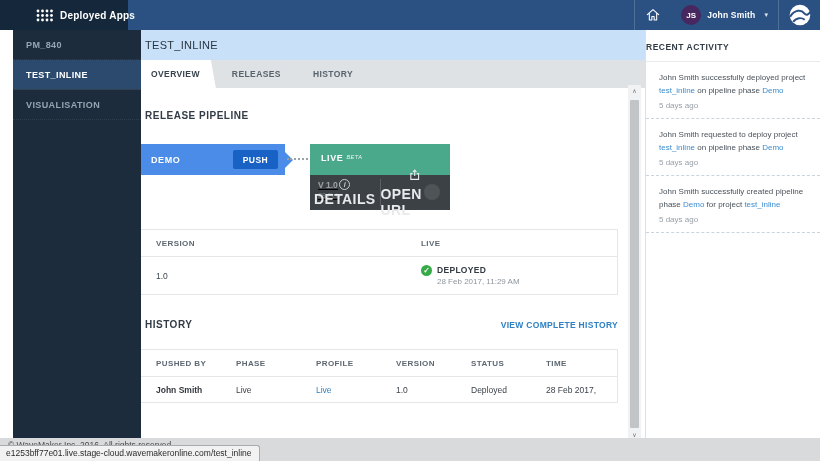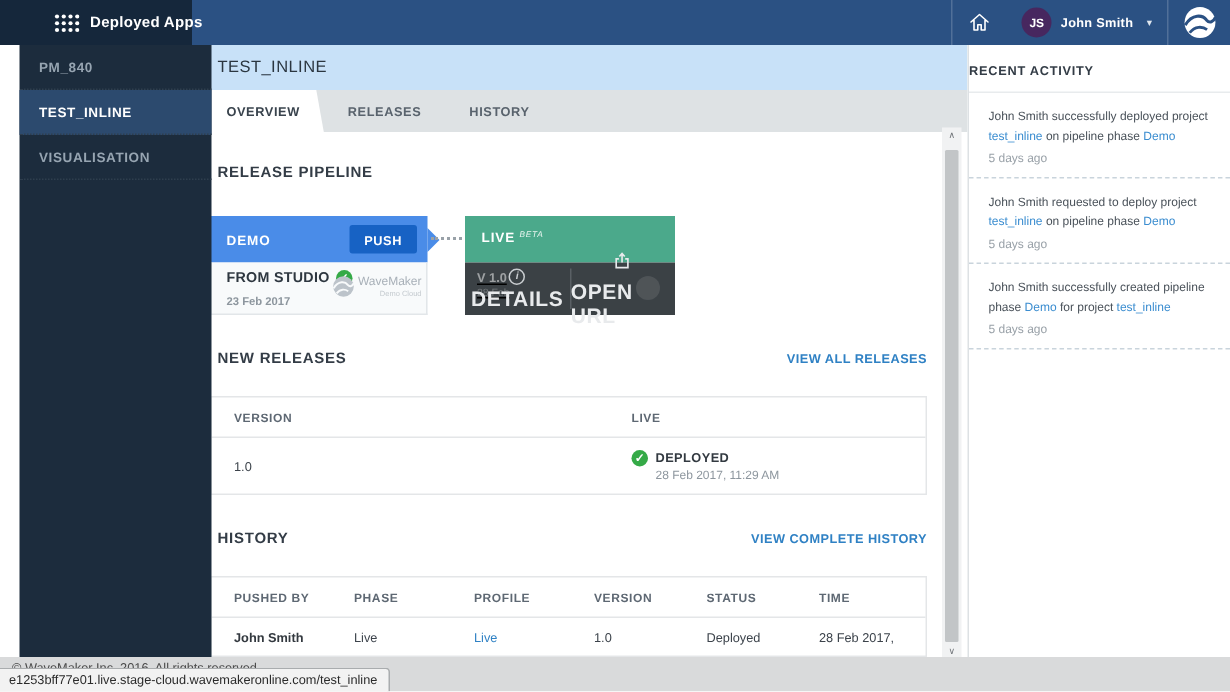--- a/index.html
+++ b/index.html
@@ -182,38 +182,20 @@
 
       <div class="sec-head first">
         <span class="sec-title">RELEASE PIPELINE</span>
       </div>
       <div class="cards">
         <div class="card-demo">
           <div class="demo-head">
             <span class="phase-label">DEMO</span>
             <button class="push-btn">PUSH</button>
             <i class="head-arrow"></i>
-          </div>
-          <div class="demo-body">
-            <div class="from-row">
-              <span class="from-label">FROM STUDIO</span>
-              <span class="check">✓</span>
-            </div>
-            <div class="demo-date">23 Feb 2017</div>
-            <div class="demo-logo">
-              <svg width="16" height="16" viewBox="0 0 28 28">
-                <circle cx="14" cy="14" r="12" fill="#BCC3CA"></circle>
-                <path d="M2.5 16 C 8 7, 16 8, 19 12 C 21.5 15, 24.5 13.5, 26 10" stroke="#F8FAFB" stroke-width="2.4" fill="none"></path>
-                <path d="M6 22 C 10 16.5, 16 17, 19.5 19.5" stroke="#F8FAFB" stroke-width="2.2" fill="none"></path>
-              </svg>
-              <span class="logo-texts">
-                <span class="logo-text" style="display:block;">WaveMaker</span>
-                <span class="logo-sub" style="display:block;">Demo Cloud</span>
-              </span>
-            </div>
           </div>
         </div>
 
         <div class="connector"></div>
 
         <div class="card-live">
           <div class="live-head">
             <span class="phase-label">LIVE</span>
             <span class="beta">BETA</span>
           </div>
@@ -234,24 +216,20 @@
                   <path d="M3.6 4.6 H1.8 V10.4 H9.6 V4.6 H7.8" stroke="#E8EAEC" stroke-width="1.1" fill="none"></path>
                   <path d="M5.7 7 V1.3 M3.9 3 L5.7 1 L7.5 3" stroke="#E8EAEC" stroke-width="1.1" fill="none"></path>
                 </svg>
               </span>
               <span class="live-lbl">OPEN URL</span>
             </div>
           </div>
         </div>
       </div>
 
-      <div class="sec-head">
-        <span class="sec-title">NEW RELEASES</span>
-        <span class="link">VIEW ALL RELEASES</span>
-      </div>
       <div class="tbl">
         <div class="thead row-nr">
           <span class="th">VERSION</span>
           <span class="th">LIVE</span>
         </div>
         <div class="trow row-nr">
           <span class="td">1.0</span>
           <div class="live-cell">
             <span class="check sm">✓</span>
             <span class="dep-wrap">

